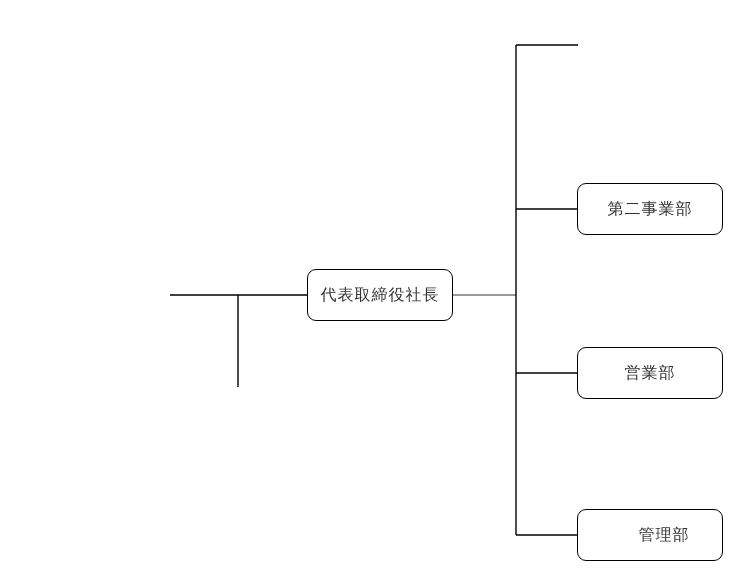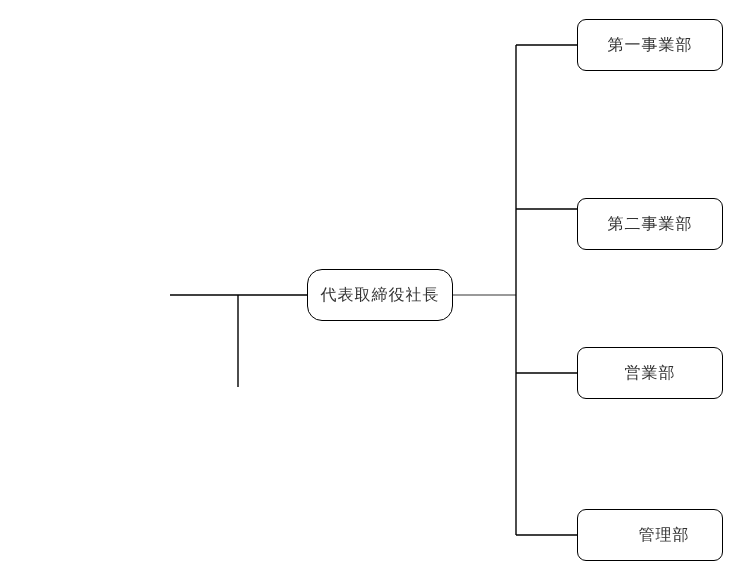--- a/index.html
+++ b/index.html
@@ -54,24 +54,23 @@
 
     <line x1="516" y1="45" x2="516" y2="535" stroke-width="1.4" stroke="#000000"></line>
 
     <line x1="516" y1="45" x2="578" y2="45" stroke-width="1.4" stroke="#000000"></line>
     <line x1="516" y1="209" x2="578" y2="209" stroke-width="1.4" stroke="#000000"></line>
     <line x1="516" y1="373" x2="578" y2="373" stroke-width="1.4" stroke="#000000"></line>
     <line x1="516" y1="535" x2="578" y2="535" stroke-width="1.4" stroke="#000000"></line>
   </svg>
 
 
-  <div class="node" style="left:307px; top:269px;border-radius:15px;">代表取締役社長</div>
+  <div class="node" style="left:307px; top:269px;">代表取締役社長</div>
 
 
-  <div class="node" style="left:577px; top:19px;">第一事業部</div>
 
-  <div class="node" style="left:577px; top:183px;margin-top:15px;">第二事業部</div>
+  <div class="node" style="left:577px; top:183px;">第二事業部</div>
 
   <div class="node" style="left:577px; top:347px;text-align:center;">営業部</div>
 
   <div class="node" style="left:577px; top:509px;padding-left:28px;">管理部</div>
 
 </div>
 
 </body></html>

